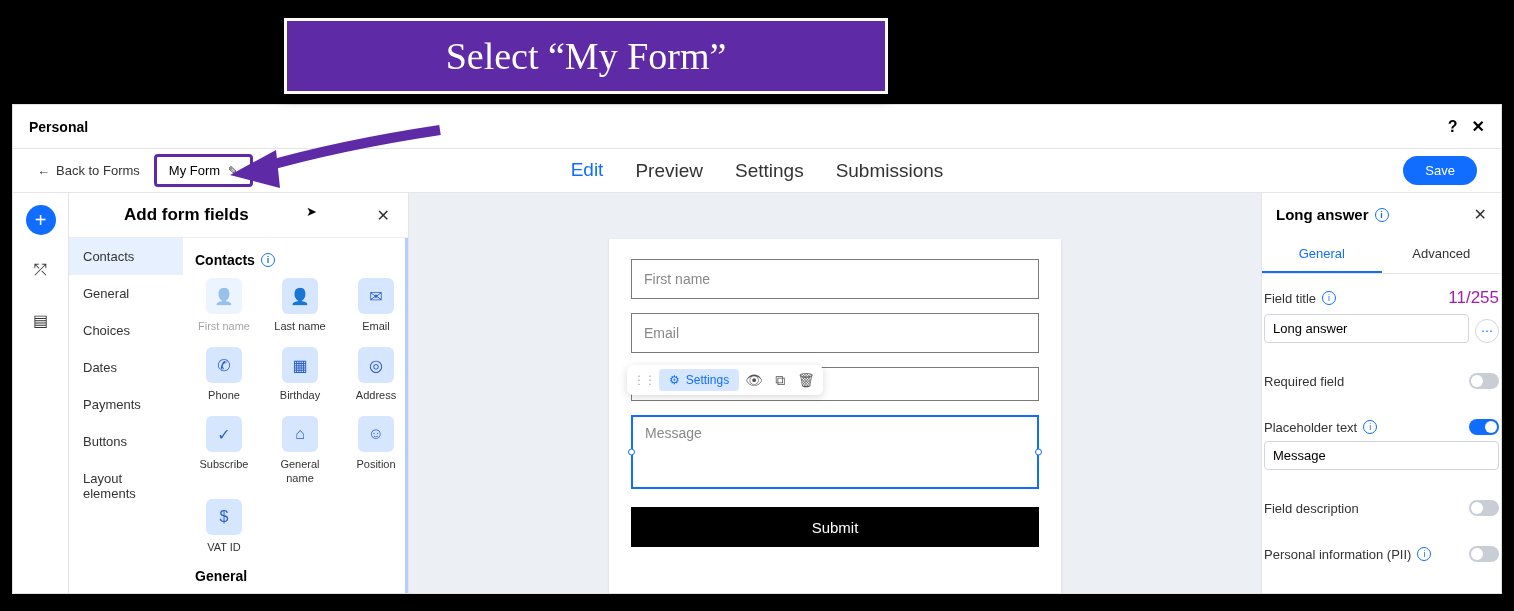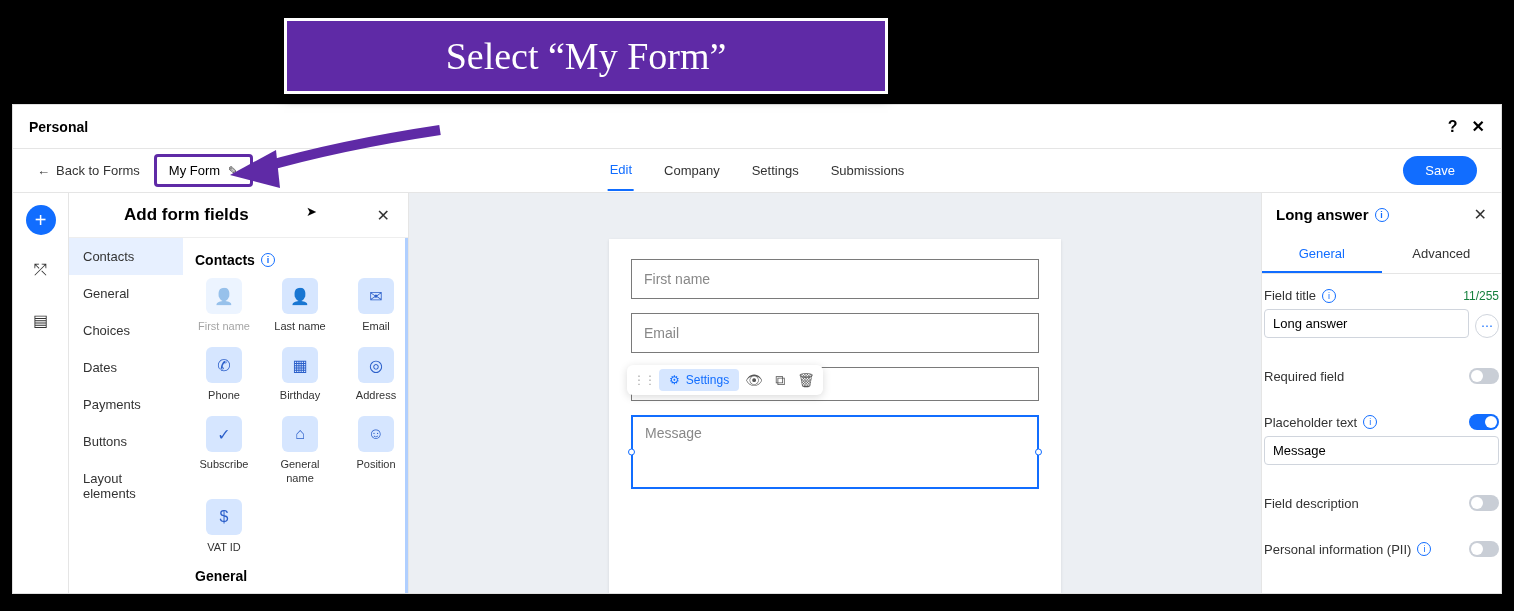--- a/index.html
+++ b/index.html
@@ -36,21 +36,21 @@
   .back-link { font-size: 13px; color: #333; display: flex; align-items: center; gap: 6px; }
   .arrow-left::before { content: "←"; }
   .myform-box {
     display: flex; align-items: center; gap: 8px; padding: 6px 12px 6px 12px;
     border: 3px solid #5f2aa6; border-radius: 4px; font-size: 13px;
   }
   .pencil-icon::before { content: "✎"; font-size: 12px; color: #333; }
 
   .row2-center {
     position: absolute; left: 50%; transform: translateX(-50%);
-    display: flex; align-items: center; gap: 28px; font-size: 13px;
+    display: flex; align-items: center; gap: 28px; font-size: 19px;
   }
   .tab { color: #333; padding: 12px 2px; cursor: pointer; }
   .tab.active { color: #116dff; border-bottom: 2px solid #116dff; font-weight: 500; }
   .save-btn {
     background: #116dff; color: #fff; border: none; border-radius: 18px;
     padding: 7px 22px; font-size: 13px; font-weight: 500; cursor: pointer;
   }
 
   
   .workspace { display: flex; height: calc(100% - 88px); }
@@ -110,21 +110,21 @@
   .props { width: 240px; border-left: 1px solid #e5e5e5; display: flex; flex-direction: column; }
   .props-header { display: flex; align-items: center; justify-content: space-between; padding: 12px 14px; }
   .props-header h3 { font-size: 15px; font-weight: 700; display: flex; align-items: center; gap: 6px; }
   .props-tabs { display: flex; border-bottom: 1px solid #e5e5e5; }
   .ptab { flex: 1; text-align: center; padding: 10px 0; font-size: 13px; color: #333; cursor: pointer; }
   .ptab.active { color: #116dff; border-bottom: 2px solid #116dff; }
   .props-body { padding: 14px 2px; display: flex; flex-direction: column; gap: 30px; font-size: 13px; }
   .prow { display: flex; align-items: center; justify-content: space-between; gap: 8px; }
   .prow-label { display: flex; align-items: center; gap: 6px; color: #333; }
   .pinput { width: 100%; border: 1px solid #d0d5dd; border-radius: 4px; padding: 6px 8px; font-size: 13px; margin-top: 6px; }
-  .counter { font-size: 12px; color: #15803d; }
+  .counter { font-size: 17px; color: #a21caf; }
   .dots-btn { width: 24px; height: 24px; border: 1px solid #d0d5dd; border-radius: 50%; display: flex; align-items: center; justify-content: center; font-size: 12px; color: #116dff; cursor: pointer; }
   .title-row { display:flex; align-items:flex-end; gap:6px;}
   .title-row .pinput { flex:1; }
 
   
   .toggle { width: 30px; height: 16px; border-radius: 10px; position: relative; cursor: pointer; }
   .toggle::after { content: ""; position: absolute; width: 12px; height: 12px; border-radius: 50%; background: #fff; top: 2px; }
   .toggle.off { background: #c9ced6; }
   .toggle.off::after { left: 2px; }
   .toggle.on { background: #116dff; }
@@ -158,21 +158,21 @@
         <span class="arrow-left"></span>
         <span>Back to Forms</span>
       </div>
       <div class="myform-box">
         <span>My Form</span>
         <span class="pencil-icon"></span>
       </div>
     </div>
     <div class="row2-center">
       <div class="tab active">Edit</div>
-      <div class="tab">Company</div>
+      <div class="tab">Preview</div>
       <div class="tab">Settings</div>
       <div class="tab">Submissions</div>
     </div>
     <button class="save-btn">Save</button>
   </div>
 
   <div class="workspace">
 
     <div class="rail">
       <div class="rail-btn rail-add">+</div>
@@ -262,20 +262,21 @@
             <span class="tb-ic">👁</span>
             <span class="tb-ic">⧉</span>
             <span class="tb-ic">🗑</span>
           </div>
         </div>
         <div class="f-textarea">
           <span>Message</span>
           <span class="handle l"></span>
           <span class="handle r"></span>
         </div>
+        <button class="submit-btn">Submit</button>
       </div>
     </div>
 
     <div class="props">
       <div class="props-header">
         <h3>
             <span>Long answer</span>
             <span class="info-i">i</span>
           </h3>
         <span class="close-x">✕</span>

